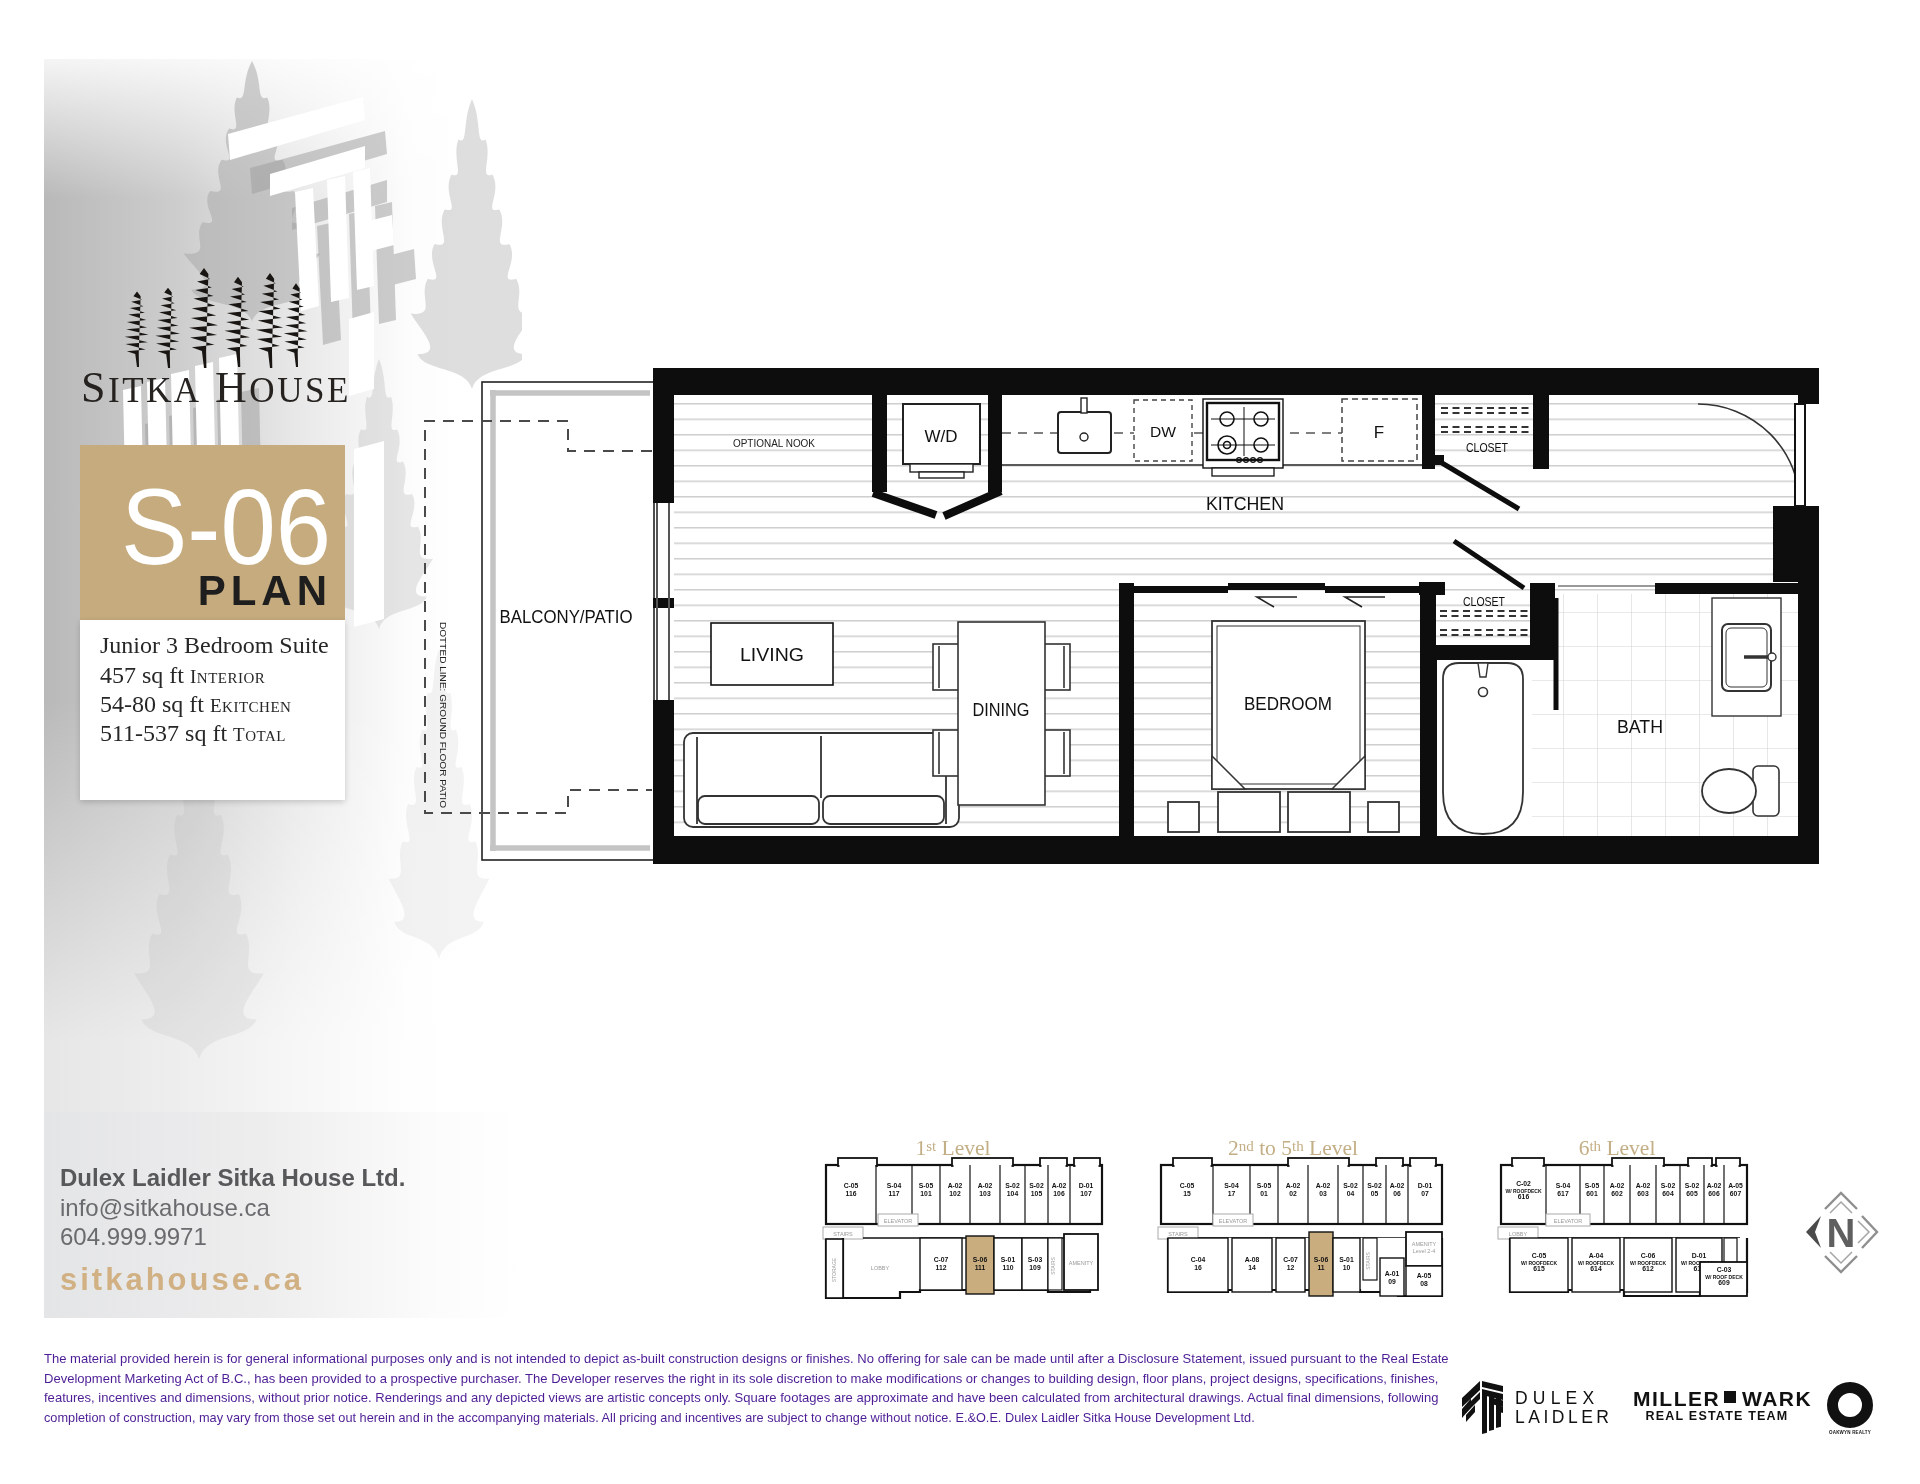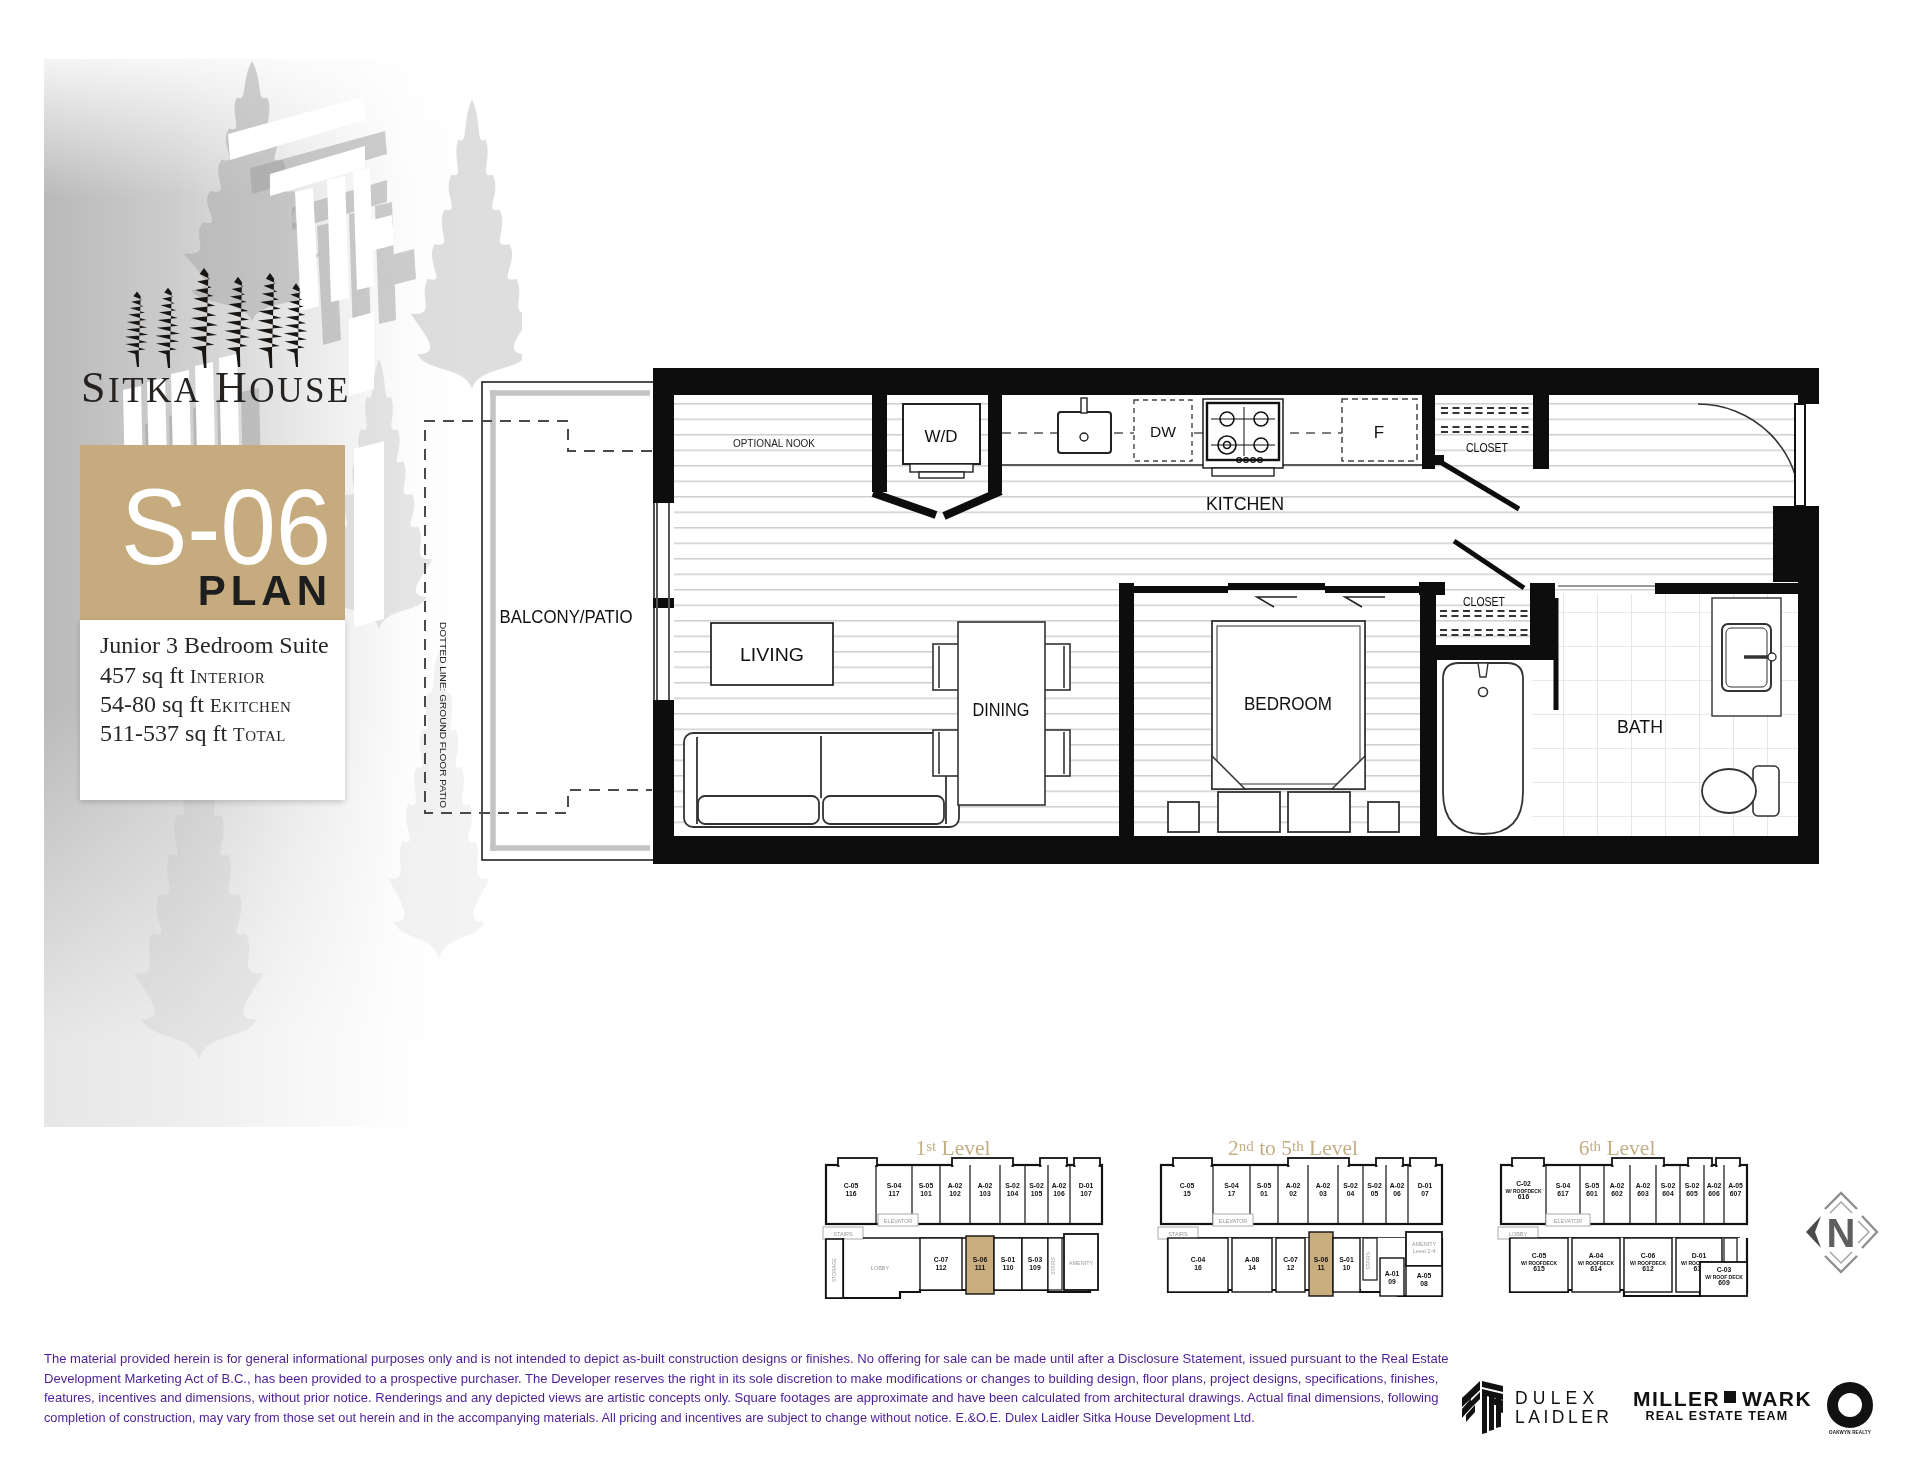--- a/index.html
+++ b/index.html
@@ -501,20 +501,26 @@
         <text x="1633" y="1406" font-size="21" font-weight="bold" fill="#111" letter-spacing="1.5">MILLER</text>
         <rect x="1724" y="1391" width="12" height="12" fill="#111"></rect>
         <text x="1742" y="1406" font-size="21" font-weight="bold" fill="#111" letter-spacing="1.5">WARK</text>
         <text x="1717" y="1420" font-size="12.5" font-weight="bold" fill="#111" letter-spacing="1.2" text-anchor="middle">REAL ESTATE TEAM</text>
         <circle cx="1850" cy="1405" r="17.5" fill="none" stroke="#111" stroke-width="11"></circle>
         <text x="1850" y="1434" font-size="4.5" font-weight="bold" fill="#111" text-anchor="middle" letter-spacing="0.2">OAKWYN REALTY</text>
 </g>
 
   </svg>
 
+  <div id="contact" class="abs">
+    <div style="position:absolute;left:16px;top:52px;font-size:24px;font-weight:bold;color:#57585a;">Dulex Laidler Sitka House Ltd.</div>
+    <div style="position:absolute;left:16px;top:82px;font-size:24px;color:#6a6b6e;">info@sitkahouse.ca</div>
+    <div style="position:absolute;left:16px;top:111px;font-size:24px;color:#6a6b6e;">604.999.9971</div>
+    <div style="position:absolute;left:16px;top:150px;font-size:31px;font-weight:bold;letter-spacing:3px;color:#d1b183;">sitkahouse.ca</div>
+  </div>
 
   <div id="disclaimer" class="abs">
     <div>The material provided herein is for general informational purposes only and is not intended to depict as-built construction designs or finishes. No offering for sale can be made until after a Disclosure Statement, issued pursuant to the Real Estate</div>
     <div>Development Marketing Act of B.C., has been provided to a prospective purchaser. The Developer reserves the right in its sole discretion to make modifications or changes to building design, floor plans, project designs, specifications, finishes,</div>
     <div>features, incentives and dimensions, without prior notice. Renderings and any depicted views are artistic concepts only. Square footages are approximate and have been calculated from architectural drawings. Actual final dimensions, following</div>
     <div style="transform:scaleX(0.943)">completion of construction, may vary from those set out herein and in the accompanying materials. All pricing and incentives are subject to change without notice. E.&amp;O.E. Dulex Laidler Sitka House Development Ltd.</div>
   </div>
 
 </div>
 

